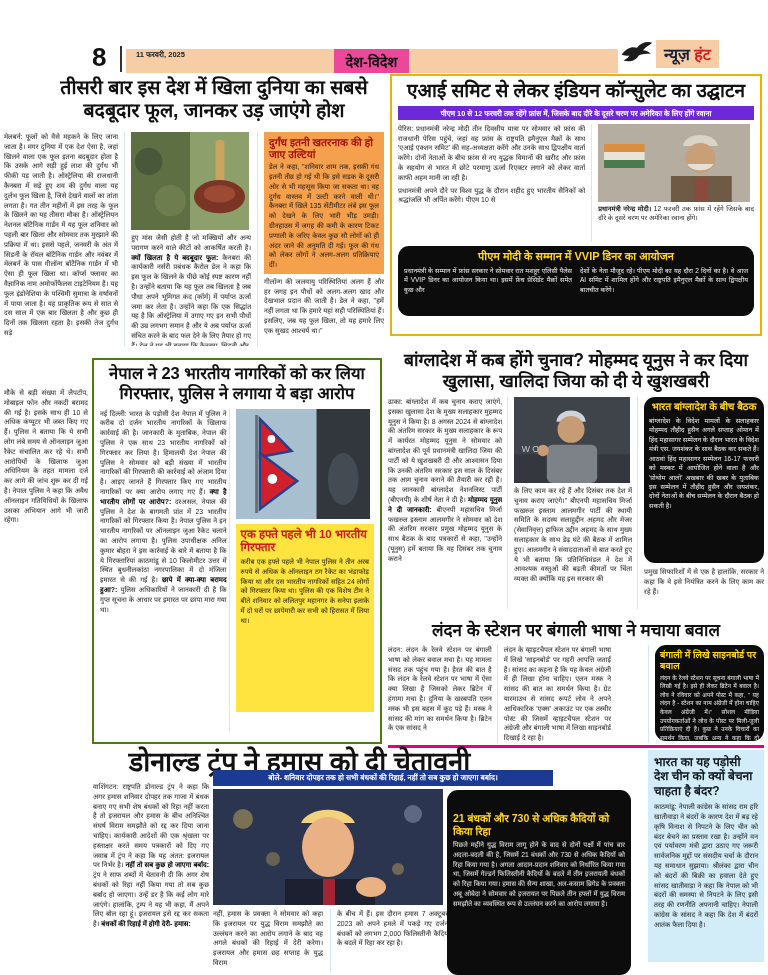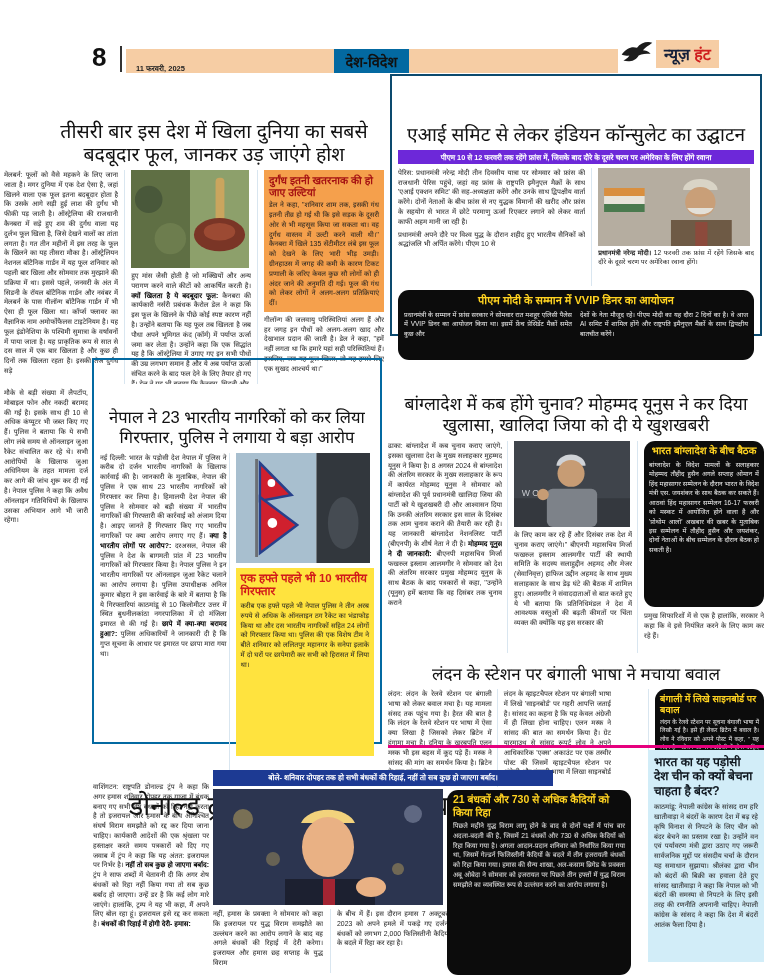--- a/index.html
+++ b/index.html
@@ -1,19 +1,19 @@
 <!DOCTYPE html>
 <html><head>
 <meta charset="utf-8">
 <style>
   html,body{margin:0;padding:0;background:#fff;}
   .page{position:relative;width:768px;height:975px;background:#ffffff;overflow:hidden;
         font-family:"Liberation Sans","DejaVu Sans",sans-serif;color:#1a1a1a;}
   .abs{position:absolute;}
-  .hl{font-weight:normal;color:#111;text-align:center;margin-top:44px;}
+  .hl{font-weight:bold;color:#111;text-align:center;}
   .bodytxt{font-size:6.9px;line-height:1.42;text-align:justify;color:#1e1e1e;}
   .bodytxt b{font-weight:bold;color:#000;}
   .cols{display:flex;}
   .cols>div+div{border-left:1px solid #d9e6f0;padding-left:6px;}
   .cols>div{overflow:hidden;}
   .blackbox{background:#0c0c0c;color:#f0f0f0;overflow:hidden;border-radius:11px;}
   .blackbox .bt{color:#ffd321;font-weight:bold;text-align:center;line-height:1.2;}
   .blackbox .bb{font-size:6.5px;line-height:1.45;text-align:justify;color:#eaeaea;}
   .strap{background:#6d28d9;color:#fff;font-weight:bold;text-align:center;
          white-space:nowrap;overflow:hidden;}
@@ -22,40 +22,40 @@
   .cap{font-size:6.6px;line-height:1.4;text-align:justify;}
   .overflowbox{overflow:hidden;}
 </style>
 </head>
 <body>
 
 <div class="page">
 
   <div class="abs" style="left:92px;top:42px;font-size:26px;font-weight:bold;color:#111;">8</div>
   <div class="abs" style="left:120px;top:46px;width:2px;height:26px;background:#333;"></div>
-  <div class="abs peach" style="left:126px;top:49px;width:492px;height:24px;display:flex;align-items:flex-end;">
+  <div class="abs peach" style="left:126px;top:49px;width:492px;height:24px;display:flex;align-items:flex-start;">
     <span style="font-size:7.5px;font-weight:bold;color:#222;padding-left:10px;">11 फरवरी, 2025</span>
-    <span style="margin:0 auto;background:#0369a1;padding:2px 12px;font-size:14.5px;font-weight:bold;color:#111;">देश-विदेश</span>
+    <span style="margin:0 auto;background:#ec4899;padding:2px 12px;font-size:14.5px;font-weight:bold;color:#111;">देश-विदेश</span>
     <span style="width:60px;"></span>
   </div>
   <div class="abs" style="left:620px;top:38px;display:flex;align-items:center;">
     <span style="margin-right:2px;">
       <svg width="34" height="28" viewBox="0 0 40 30">
         <path d="M2 18 C8 10 14 8 20 10 C24 4 32 2 38 4 C33 8 30 9 27 13 C30 13 33 14 36 17 C30 17 26 17 22 19 C18 26 10 27 4 25 C8 23 10 21 11 19 C7 20 4 19 2 18 Z" fill="#1c1c1c"></path>
       </svg>
     </span>
     <span class="peach" style="padding:3px 8px;font-size:16px;font-weight:bold;">
       <span style="color:#15203a;">न्यूज़</span>
       <span style="color:#cf1f1f;">हंट</span>
     </span>
   </div>
 
   <div class="abs" style="left:4px;top:76px;width:380px;height:270px;">
     <div class="hl" style="font-size:19.5px;line-height:1.18;padding-left:40px;">तीसरी बार इस देश में खिला दुनिया का सबसे बदबूदार फूल, जानकर उड़ जाएंगे होश</div>
-    <div class="cols" style="margin-top:4px;gap:6px;height:214px;">
+    <div class="cols" style="margin-top:10px;gap:6px;height:214px;">
       <div style="width:118px;" class="overflowbox">
         <div class="bodytxt">मेलबर्न: फूलों को वैसे महकने के लिए जाना जाता है। मगर दुनिया में एक देश ऐसा है, जहां खिलने वाला एक फूल इतना बदबूदार होता है कि उसके आगे सड़ी हुई लाश की दुर्गंध भी फीकी पड़ जाती है। ऑस्ट्रेलिया की राजधानी कैनबरा में सड़े हुए शव की दुर्गंध वाला यह दुर्लभ फूल खिला है, जिसे देखने वालों का तांता लगता है। गत तीन महीनों में इस तरह के फूल के खिलने का यह तीसरा मौका है। ऑस्ट्रेलियन नेशनल बॉटैनिक गार्डन में यह फूल शनिवार को पहली बार खिला और सोमवार तक मुरझाने की प्रक्रिया में था। इससे पहले, जनवरी के अंत में सिडनी के रॉयल बॉटैनिक गार्डन और नवंबर में मेलबर्न के पास गीलॉन्ग बॉटैनिक गार्डन में भी ऐसा ही फूल खिला था। कॉर्प्स फ्लावर का वैज्ञानिक नाम अमोर्फोफैलस टाइटेनियम है। यह फूल इंडोनेशिया के पश्चिमी सुमात्रा के वर्षावनों में पाया जाता है। यह प्राकृतिक रूप से सात से दस साल में एक बार खिलता है और कुछ ही दिनों तक खिलता रहता है। इसकी तेज दुर्गंध सड़े</div>
       </div>
       <div style="width:124px;" class="overflowbox">
         <span>
           <svg class="photo" width="118" height="98" viewBox="0 0 120 100" preserveAspectRatio="none">
             <rect width="60" height="100" fill="#5f6f44"></rect>
             <circle cx="18" cy="30" r="14" fill="#49583a"></circle>
             <circle cx="40" cy="70" r="16" fill="#6d7d4e"></circle>
             <rect x="60" width="60" height="100" fill="#8da06b"></rect>
@@ -73,21 +73,21 @@
       <div style="width:124px;" class="overflowbox">
         <div style="background:#f5a04c;padding:4px 5px;">
           <div style="font-size:10.5px;font-weight:bold;color:#a61313;line-height:1.15;">दुर्गंध इतनी खतरनाक की हो जाए उल्टियां</div>
           <div class="bodytxt" style="margin-top:2px;">डेल ने कहा, ''शनिवार शाम तक, इसकी गंध इतनी तीव्र हो गई थी कि इसे सड़क के दूसरी ओर से भी महसूस किया जा सकता था। वह दुर्गंध वास्तव में उल्टी करने वाली थी।'' कैनबरा में खिले 135 सेंटीमीटर लंबे इस फूल को देखने के लिए भारी भीड़ उमड़ी। ग्रीनहाउस में जगह की कमी के कारण टिकट प्रणाली के जरिए केवल कुछ सौ लोगों को ही अंदर जाने की अनुमति दी गई। फूल की गंध को लेकर लोगों ने अलग-अलग प्रतिक्रियाएं दीं।</div>
         </div>
         <div class="bodytxt" style="margin-top:3px;">गीलॉन्ग की जलवायु परिस्थितियां अलग हैं और हर जगह इन पौधों को अलग-अलग खाद और देखभाल प्रदान की जाती है। डेल ने कहा, ''हमें नहीं लगता था कि हमारे यहां सही परिस्थितियां हैं। इसलिए, जब यह फूल खिला, तो यह हमारे लिए एक सुखद आश्चर्य था।''</div>
       </div>
     </div>
   </div>
 
-  <div class="abs" style="left:390px;top:74px;width:372px;height:262px;border:2px solid #0c4a6e;padding:4px 6px;box-sizing:border-box;">
+  <div class="abs" style="left:390px;top:74px;width:372px;height:262px;border:2px solid #eab308;padding:4px 6px;box-sizing:border-box;">
     <div class="hl" style="font-size:19px;line-height:1.15;">एआई समिट से लेकर इंडियन कॉन्सुलेट का उद्घाटन</div>
     <div class="strap" style="font-size:7.3px;padding:2px 3px;margin:4px 0;">पीएम 10 से 12 फरवरी तक रहेंगे फ्रांस में, जिसके बाद दौरे के दूसरे चरण पर अमेरिका के लिए होंगे रवाना</div>
     <div class="cols" style="gap:6px;height:118px;">
       <div style="width:190px;" class="overflowbox">
         <div class="bodytxt">पेरिस: प्रधानमंत्री नरेन्द्र मोदी तीन दिवसीय यात्रा पर सोमवार को फ्रांस की राजधानी पेरिस पहुंचे, जहां वह फ्रांस के राष्ट्रपति इमैनुएल मैक्रों के साथ 'एआई एक्शन समिट' की सह-अध्यक्षता करेंगे और उनके साथ द्विपक्षीय वार्ता करेंगे। दोनों नेताओं के बीच फ्रांस से नए युद्धक विमानों की खरीद और फ्रांस के सहयोग से भारत में छोटे परमाणु ऊर्जा रिएक्टर लगाने को लेकर वार्ता काफी अहम मानी जा रही है।</div>
         <div class="bodytxt" style="margin-top:3px;">प्रधानमंत्री अपने दौरे पर विश्व युद्ध के दौरान शहीद हुए भारतीय सैनिकों को श्रद्धांजलि भी अर्पित करेंगे। पीएम 10 से</div>
       </div>
       <div style="width:158px;" class="overflowbox">
         <span>
           <svg class="photo" width="152" height="78" viewBox="0 0 150 78" preserveAspectRatio="none">
@@ -114,21 +114,21 @@
         <div class="bb" style="width:50%;">प्रधानमंत्री के सम्मान में फ्रांस सरकार ने सोमवार रात मशहूर एलिसी पैलेस में VVIP डिनर का आयोजन किया था। इसमें फ्रेंच प्रेसिडेंट मैक्रों समेत कुछ और</div>
         <div class="bb" style="width:50%;">देशों के नेता मौजूद रहे। पीएम मोदी का यह दौरा 2 दिनों का है। वे आज AI समिट में शामिल होंगे और राष्ट्रपति इमैनुएल मैक्रों के साथ द्विपक्षीय बातचीत करेंगे।</div>
       </div>
     </div>
   </div>
 
   <div class="abs overflowbox" style="left:4px;top:388px;width:84px;height:354px;">
     <div class="bodytxt">मौके से बड़ी संख्या में लैपटॉप, मोबाइल फोन और नकदी बरामद की गई है। इसके साथ ही 10 से अधिक कंप्यूटर भी जब्त किए गए हैं। पुलिस ने बताया कि ये सभी लोग लंबे समय से ऑनलाइन जुआ रैकेट संचालित कर रहे थे। सभी आरोपियों के खिलाफ जुआ अधिनियम के तहत मामला दर्ज कर आगे की जांच शुरू कर दी गई है। नेपाल पुलिस ने कहा कि अवैध ऑनलाइन गतिविधियों के खिलाफ उसका अभियान आगे भी जारी रहेगा।</div>
   </div>
 
-  <div class="abs" style="left:92px;top:358px;width:290px;height:386px;border:2px solid #0369a1;padding:4px 6px;box-sizing:border-box;">
+  <div class="abs" style="left:92px;top:358px;width:290px;height:386px;border:2px solid #4d7c0f;padding:4px 6px;box-sizing:border-box;">
     <div class="hl" style="font-size:16.5px;line-height:1.2;">नेपाल ने 23 भारतीय नागरिकों को कर लिया गिरफ्तार, पुलिस ने लगाया ये बड़ा आरोप</div>
     <div class="cols" style="gap:2px;margin-top:5px;height:322px;">
       <div style="width:128px;" class="overflowbox">
         <div class="bodytxt">
           <span>नई दिल्ली: भारत के पड़ोसी देश नेपाल में पुलिस ने करीब दो दर्जन भारतीय नागरिकों के खिलाफ कार्रवाई की है। जानकारी के मुताबिक, नेपाल की पुलिस ने एक साथ 23 भारतीय नागरिकों को गिरफ्तार कर लिया है। हिमालयी देश नेपाल की पुलिस ने सोमवार को बड़ी संख्या में भारतीय नागरिकों की गिरफ्तारी की कार्रवाई को अंजाम दिया है। आइए जानते हैं गिरफ्तार किए गए भारतीय नागरिकों पर क्या आरोप लगाए गए हैं।</span>
           <b>क्या है भारतीय लोगों पर आरोप?:</b>
           <span>दरअसल, नेपाल की पुलिस ने देश के बागमती प्रांत में 23 भारतीय नागरिकों को गिरफ्तार किया है। नेपाल पुलिस ने इन भारतीय नागरिकों पर ऑनलाइन जुआ रैकेट चलाने का आरोप लगाया है। पुलिस उपाधीक्षक अनिल कुमार बोहरा ने इस कार्रवाई के बारे में बताया है कि ये गिरफ्तारियां काठमांडू से 10 किलोमीटर उत्तर में स्थित बुधनीलकांठा नगरपालिका में दो मंजिला इमारत से की गई है।</span>
           <b>छापे में क्या-क्या बरामद हुआ?:</b>
           <span>पुलिस अधिकारियों ने जानकारी दी है कि गुप्त सूचना के आधार पर इमारत पर छापा मारा गया था।</span>
         </div>
@@ -236,21 +236,21 @@
     </svg>
   </div>
 
   <div class="abs overflowbox" style="left:213px;top:909px;width:110px;height:64px;">
     <div class="bodytxt">नहीं, हमास के प्रवक्ता ने सोमवार को कहा कि इजरायल पर युद्ध विराम समझौते का उल्लंघन करने का आरोप लगाने के बाद वह अगले बंधकों की रिहाई में देरी करेगा। इजरायल और हमास छह सप्ताह के युद्ध विराम</div>
   </div>
   <div class="abs overflowbox" style="left:330px;top:909px;width:113px;height:64px;border-left:1px solid #d9e6f0;padding-left:6px;">
     <div class="bodytxt">के बीच में हैं। इस दौरान हमास 7 अक्टूबर, 2023 को अपने हमले में पकड़े गए दर्जनों बंधकों को लगभग 2,000 फिलिस्तीनी कैदियों के बदले में रिहा कर रहा है।</div>
   </div>
 
-  <div class="abs blackbox" style="left:447px;top:790px;width:184px;height:185px;padding:3px 6px;box-sizing:border-box;">
+  <div class="abs blackbox" style="left:447px;top:790px;width:184px;height:185px;padding:22px 6px;box-sizing:border-box;">
     <div class="bt" style="font-size:10.5px;text-align:left;">21 बंधकों और 730 से अधिक कैदियों को किया रिहा</div>
     <div class="bb" style="margin-top:3px;font-size:6.7px;">पिछले महीने युद्ध विराम लागू होने के बाद से दोनों पक्षों में पांच बार अदला-बदली की है, जिसमें 21 बंधकों और 730 से अधिक कैदियों को रिहा किया गया है। अगला आदान-प्रदान शनिवार को निर्धारित किया गया था, जिसमें गेल्डर्न फिलिस्तीनी कैदियों के बदले में तीन इजरायली बंधकों को रिहा किया गया। हमास की सैन्य शाखा, अल-कसाम ब्रिगेड के प्रवक्ता अबू ओबेदा ने सोमवार को इजरायल पर पिछले तीन हफ्तों में युद्ध विराम समझौते का व्यवस्थित रूप से उल्लंघन करने का आरोप लगाया है।</div>
   </div>
 
   <div class="abs" style="left:648px;top:750px;width:116px;height:212px;background:#d2edf8;padding:5px 6px;box-sizing:border-box;overflow:hidden;">
     <div style="font-size:12px;font-weight:bold;color:#101820;line-height:1.2;">भारत का यह पड़ोसी देश चीन को क्यों बेचना चाहता है बंदर?</div>
     <div class="bodytxt" style="margin-top:4px;">काठमांडू: नेपाली कांग्रेस के सांसद राम हरि खातीवाड़ा ने बंदरों के कारण देश में बढ़ रहे कृषि विनाश से निपटने के लिए चीन को बंदर बेचने का प्रस्ताव रखा है। उन्होंने वन एवं पर्यावरण मंत्री द्वारा उठाए गए जरूरी सार्वजनिक मुद्दों पर संसदीय चर्चा के दौरान यह समाधान सुझाया। श्रीलंका द्वारा चीन को बंदरों की बिक्री का हवाला देते हुए सांसद खातीवाड़ा ने कहा कि नेपाल को भी बंदरों की समस्या से निपटने के लिए इसी तरह की रणनीति अपनानी चाहिए। नेपाली कांग्रेस के सांसद ने कहा कि देश में बंदरों आतंक फैला दिया है।</div>
   </div>
 
 </div>

